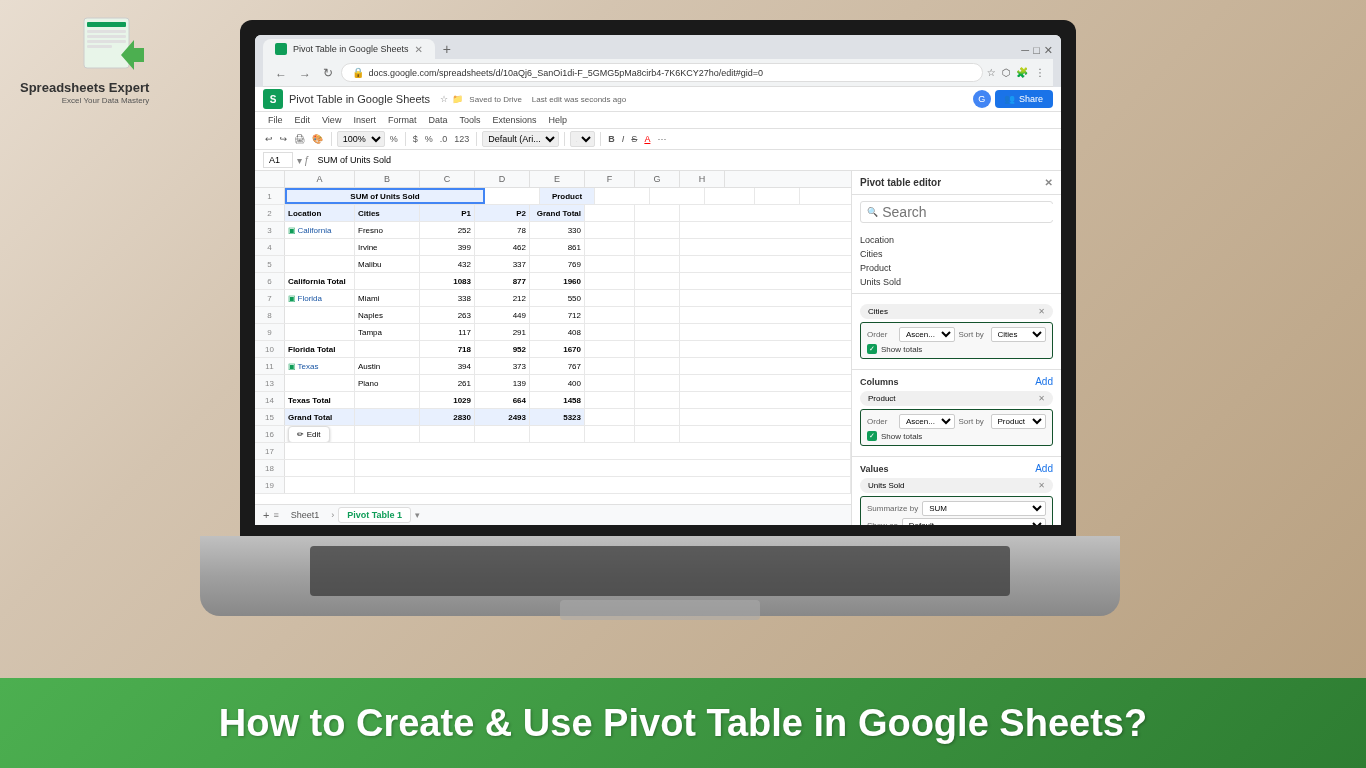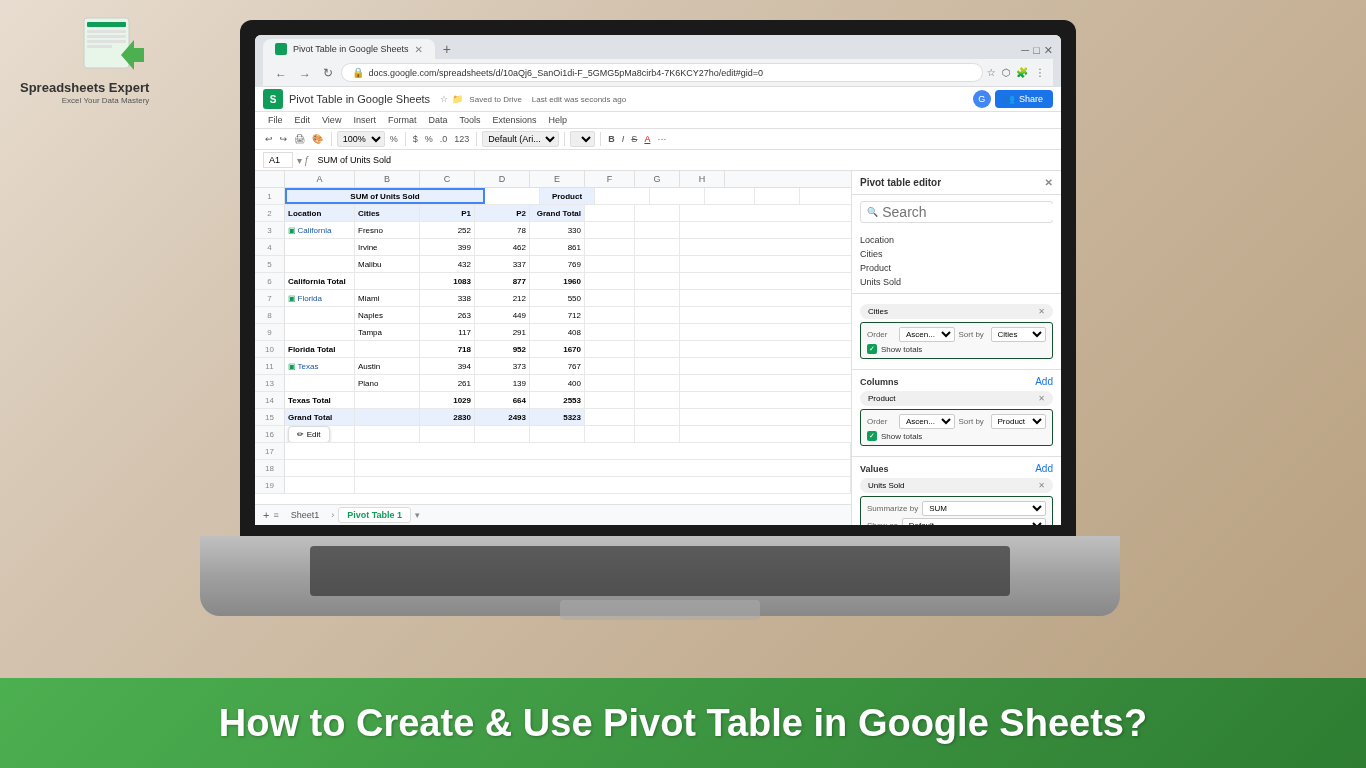--- a/index.html
+++ b/index.html
@@ -840,21 +840,21 @@
                 <div class="cell col-w-f"></div>
                 <div class="cell col-w-g"></div>
               </div>
 
               <div class="sheet-row">
                 <div class="row-num">14</div>
                 <div class="cell col-w-b cell-total">Texas Total</div>
                 <div class="cell col-w-c"></div>
                 <div class="cell col-w-d cell-right cell-total">1029</div>
                 <div class="cell col-w-d cell-right cell-total">664</div>
-                <div class="cell col-w-e cell-right cell-total">2553</div>
+                <div class="cell col-w-e cell-right cell-total">1458</div>
                 <div class="cell col-w-f"></div>
                 <div class="cell col-w-g"></div>
               </div>
 
               <div class="sheet-row">
                 <div class="row-num">15</div>
                 <div class="cell col-w-b cell-grand">Grand Total</div>
                 <div class="cell col-w-c cell-grand"></div>
                 <div class="cell col-w-d cell-right cell-grand">2830</div>
                 <div class="cell col-w-d cell-right cell-grand">2493</div>

